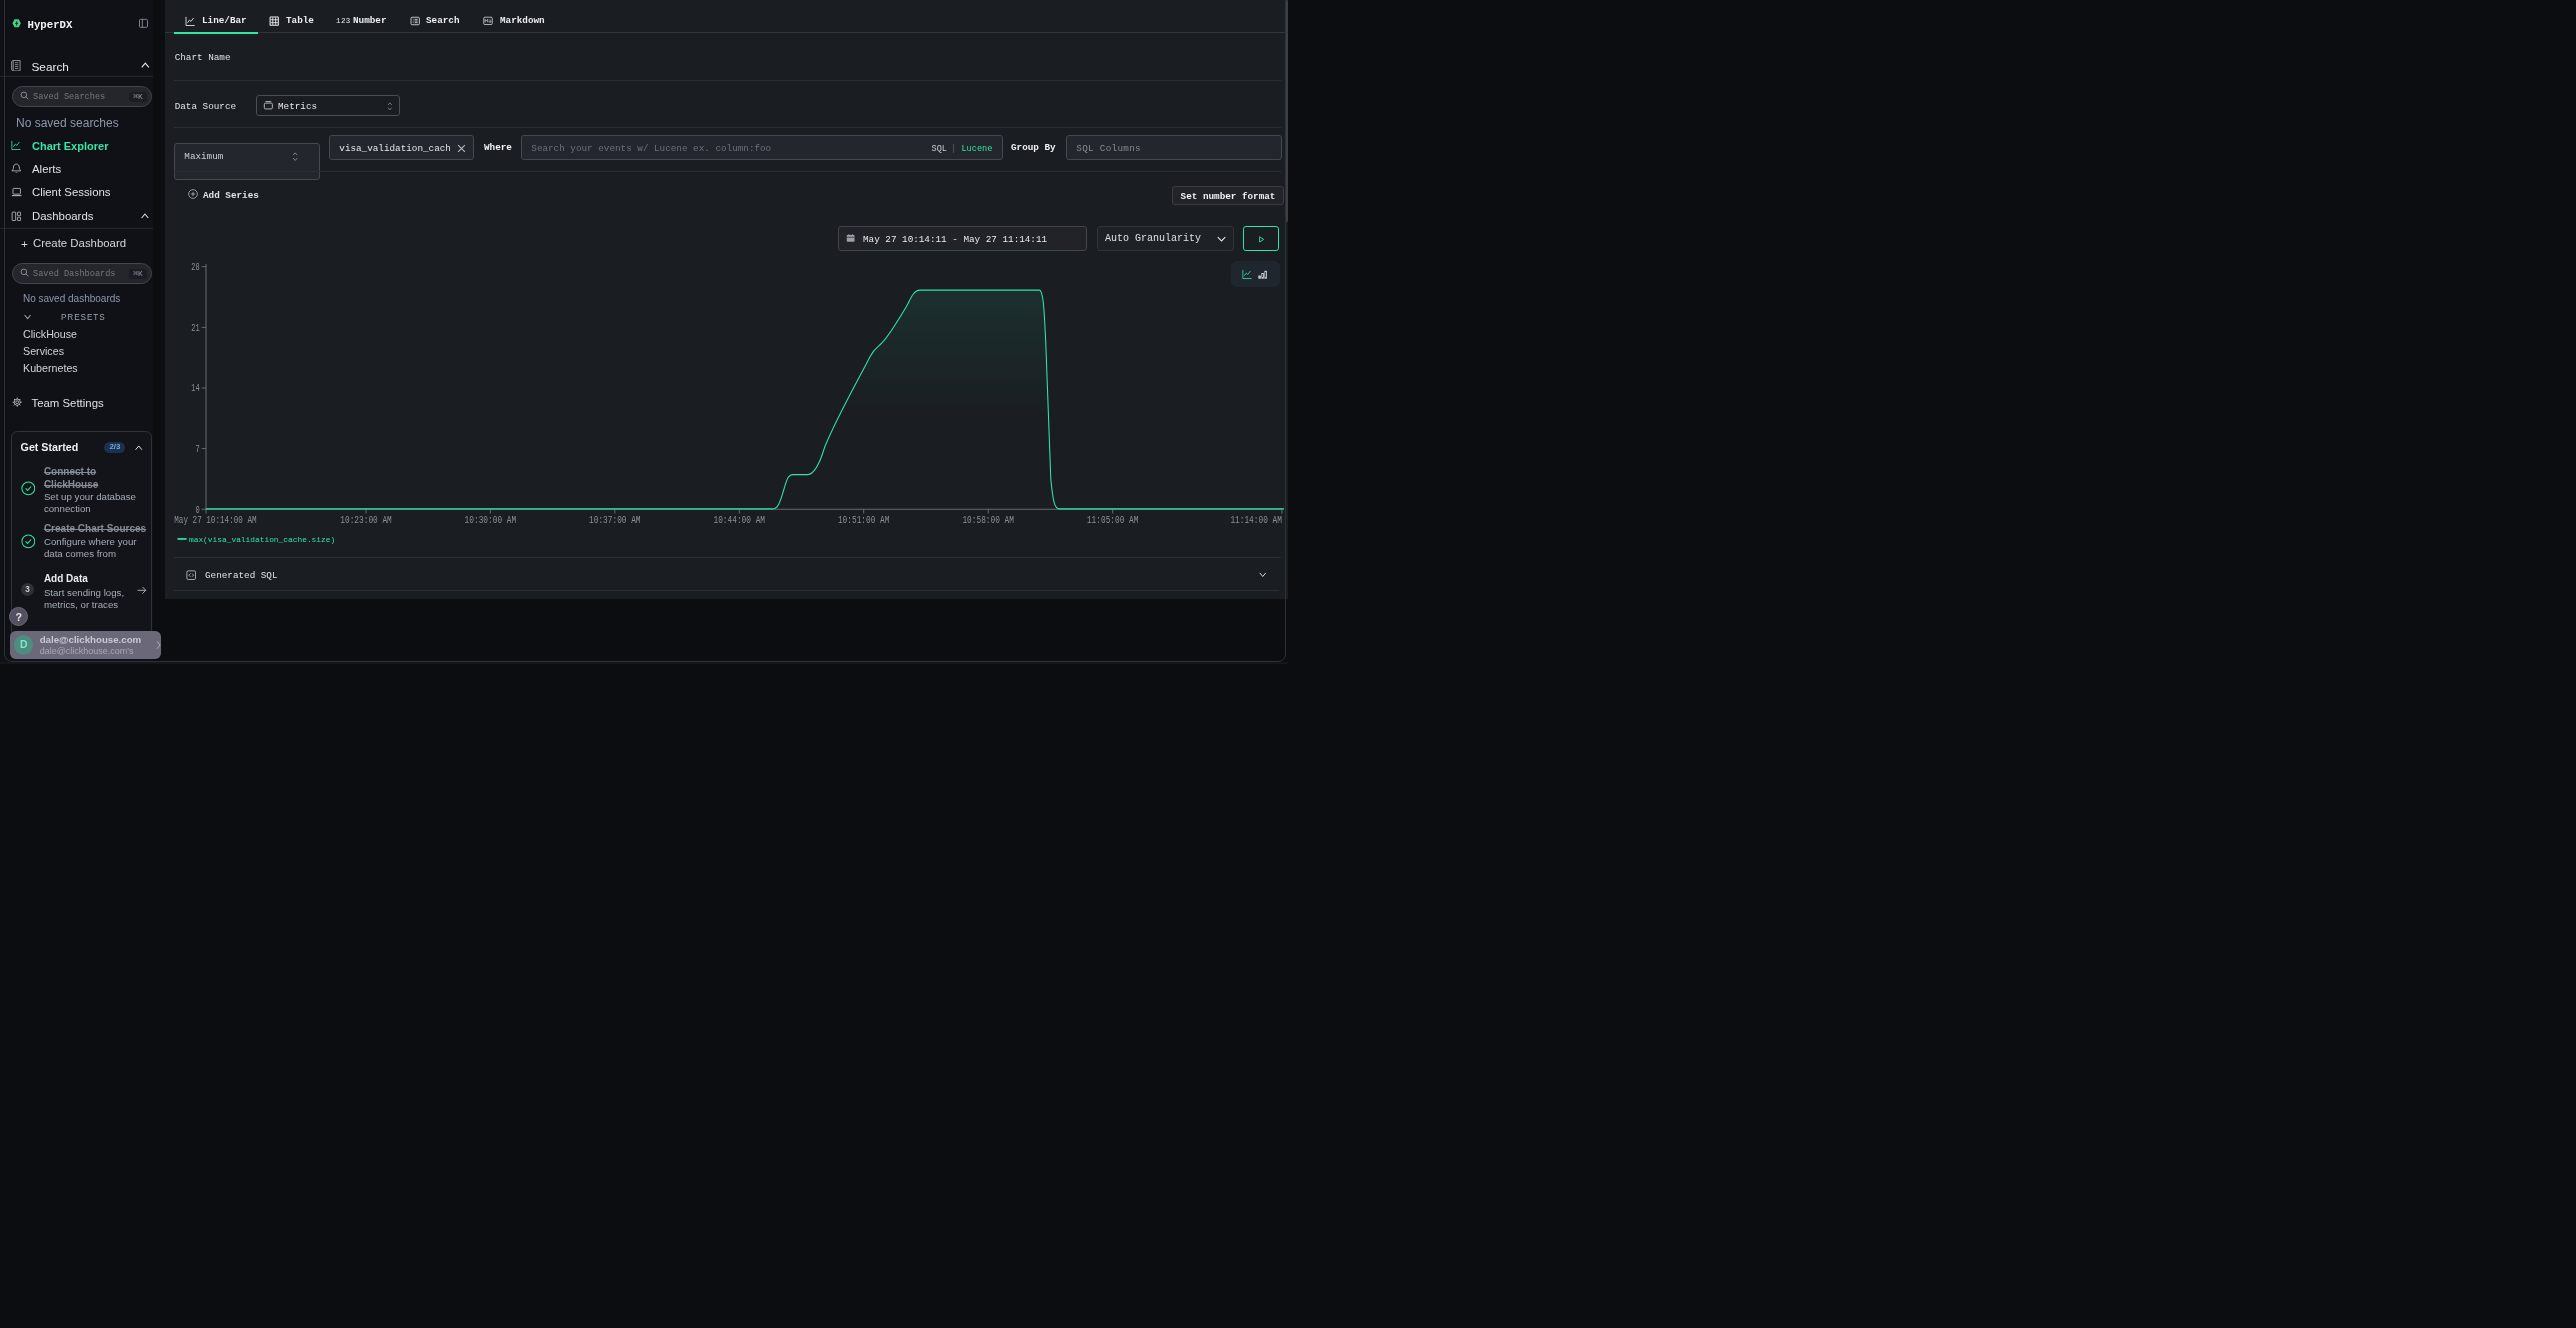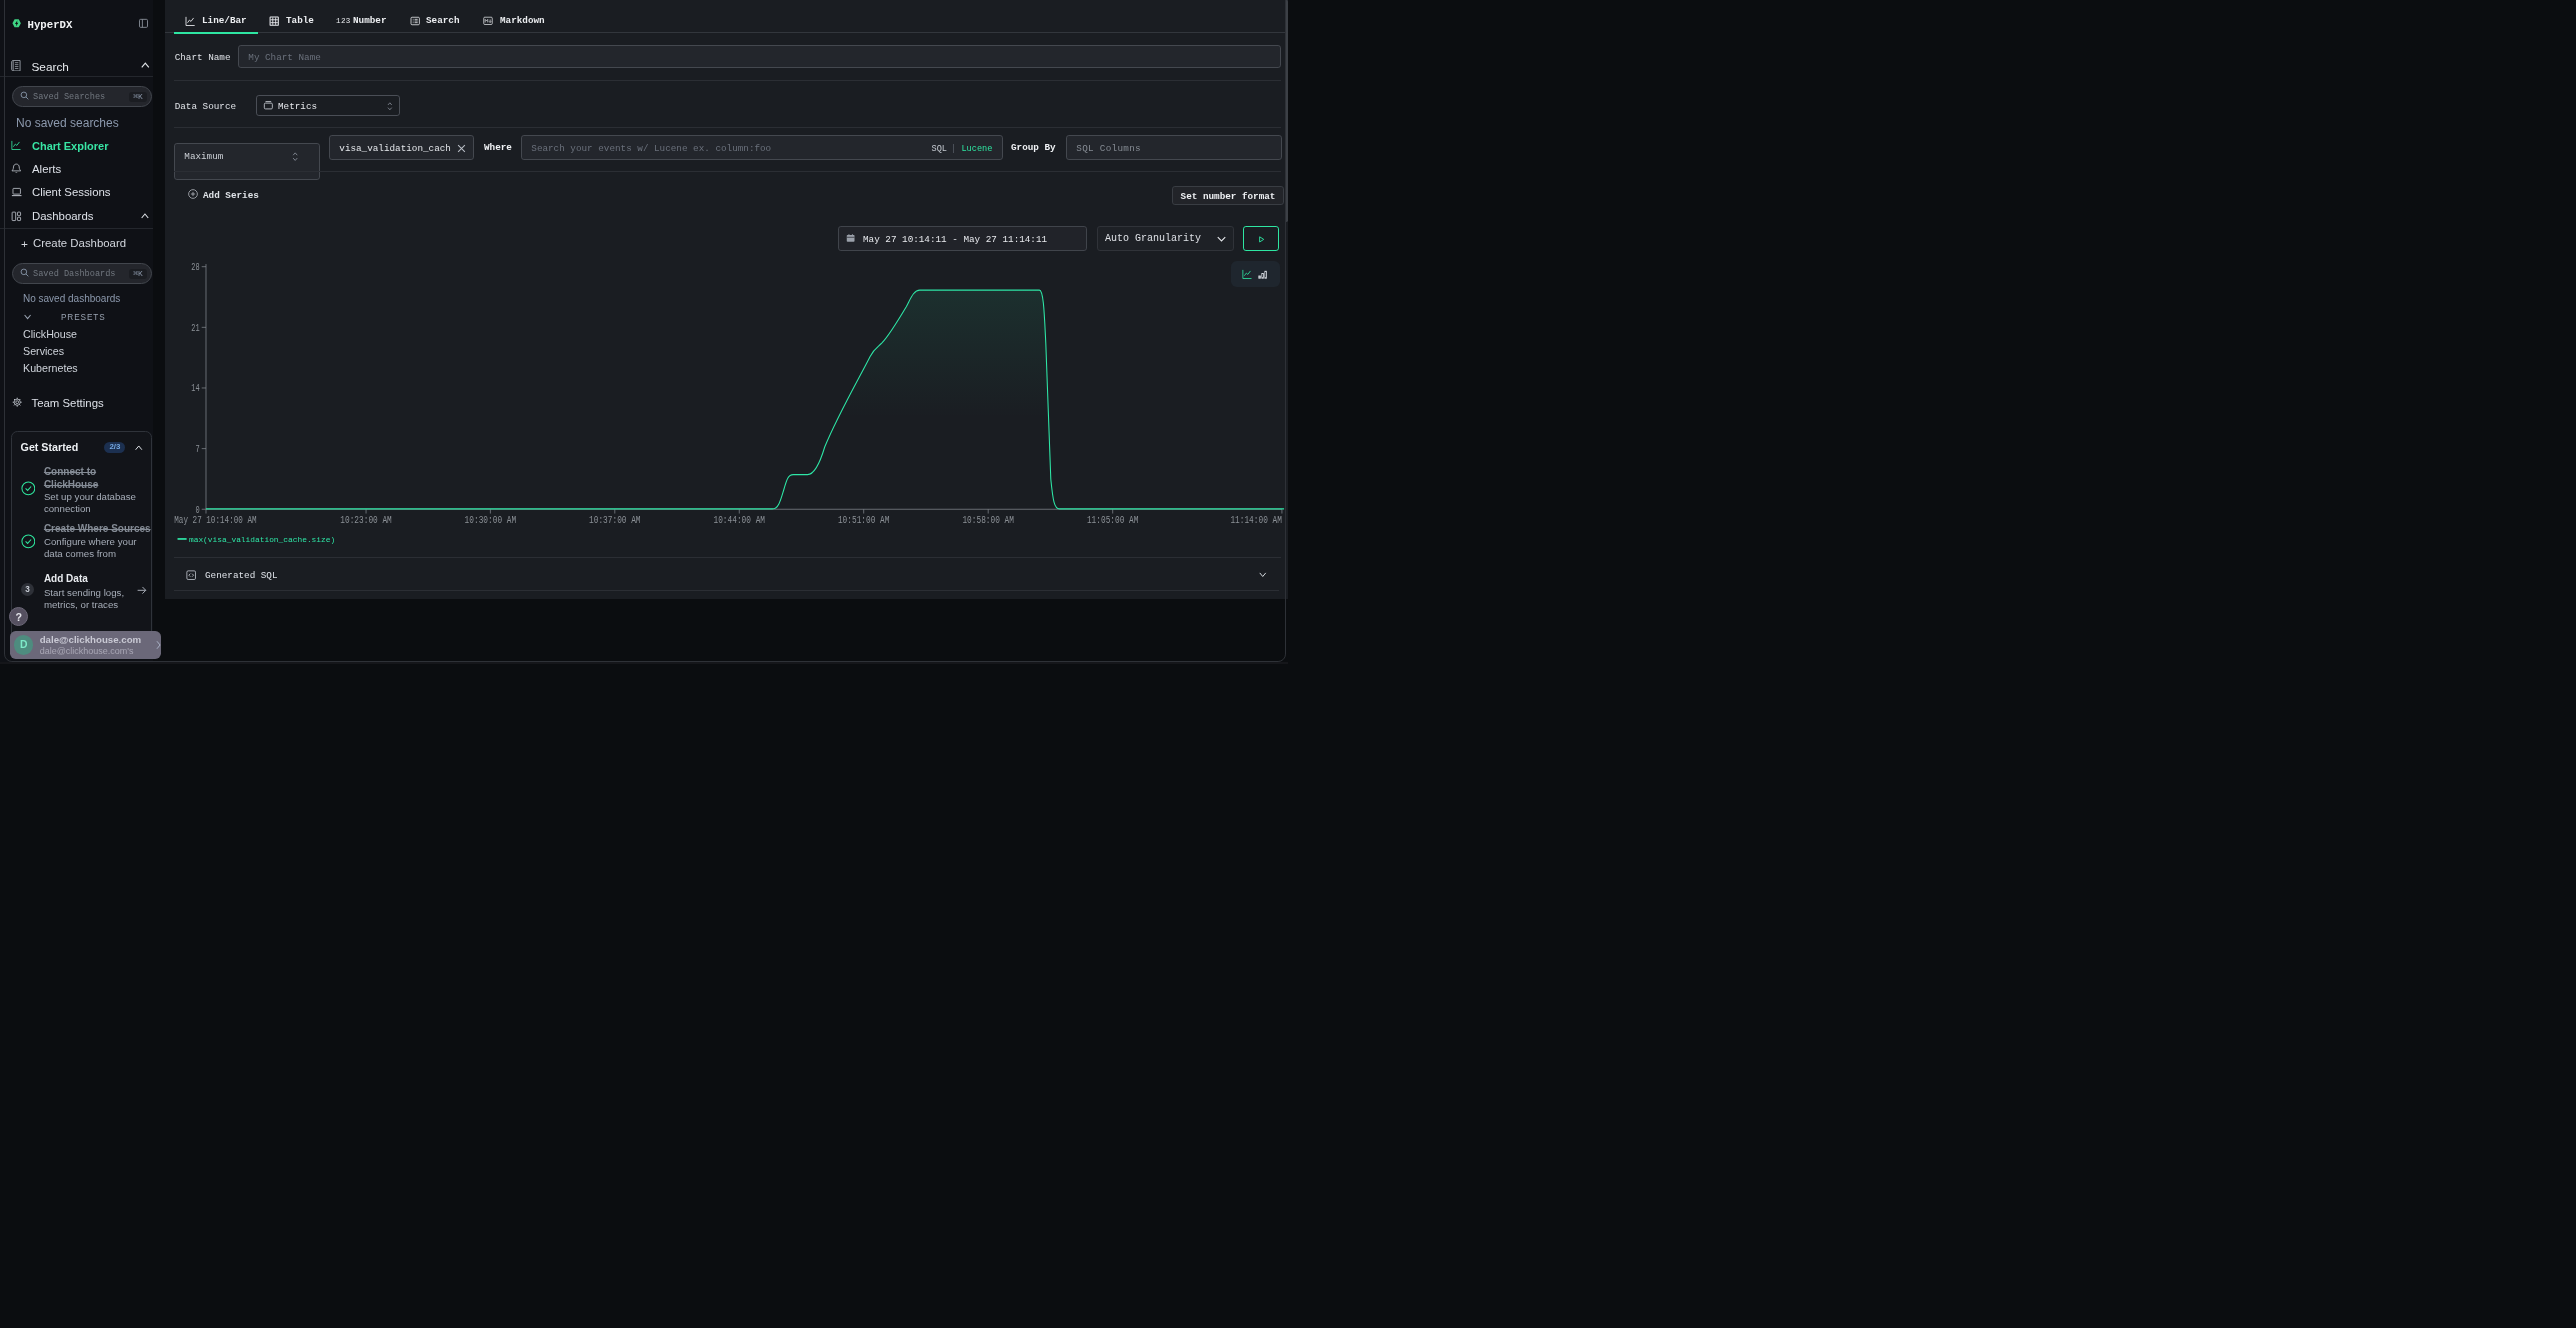--- a/index.html
+++ b/index.html
@@ -126,21 +126,21 @@
         <circle cx="12" cy="12" r="10.5"></circle>
         <path d="M7.5 12.2 L10.8 15.4 L16.5 9"></path>
       </svg>
       <div class="abs" style="left:31.5px;top:33px;width:100px;font-size:10px;font-weight:bold;color:#848b95;text-decoration:line-through;line-height:13px;">Connect to ClickHouse</div>
       <div class="abs" style="left:31.5px;top:59px;width:106px;font-size:9.7px;color:#a6adb8;line-height:12px;">Set up your database connection</div>
 
       <svg class="abs" style="left:8.2px;top:102px;" width="14.7" height="14.7" viewBox="0 0 24 24" fill="none" stroke="#2ee59d" stroke-width="1.7">
         <circle cx="12" cy="12" r="10.5"></circle>
         <path d="M7.5 12.2 L10.8 15.4 L16.5 9"></path>
       </svg>
-      <div class="abs" style="left:31.5px;top:91px;width:107px;font-size:10px;font-weight:bold;color:#848b95;text-decoration:line-through;white-space:nowrap;">Create Where Sources</div>
+      <div class="abs" style="left:31.5px;top:91px;width:107px;font-size:10px;font-weight:bold;color:#848b95;text-decoration:line-through;white-space:nowrap;">Create Chart Sources</div>
       <div class="abs" style="left:31.5px;top:104px;width:111px;font-size:9.7px;color:#a6adb8;line-height:12px;">Configure where your data comes from</div>
 
       <div class="abs" style="left:8.6px;top:151px;width:13px;height:13px;border-radius:50%;background:#2e3138;color:#c9ced6;font-size:8.2px;font-weight:bold;text-align:center;line-height:13px;">3</div>
       <div class="abs" style="left:31.5px;top:141px;font-size:10px;font-weight:bold;color:#e8ebef;">Add Data</div>
       <div class="abs" style="left:31.5px;top:155px;width:89px;font-size:9.7px;color:#a6adb8;line-height:11.8px;">Start sending logs, metrics, or traces</div>
       <svg class="abs" style="left:125px;top:154px;" width="9.7" height="8.6" viewBox="0 0 16 14" fill="none" stroke="#aab0ba" stroke-width="1.6">
         <path d="M1 7 H14.5 M9 1.5 L14.5 7 L9 12.5"></path>
       </svg>
     </div>
 
@@ -177,23 +177,20 @@
       <path d="M6.2 8 H8 M6.2 12 H8 M6.2 16 H8 M10.5 8 H18 M10.5 12 H18 M10.5 16 H18"></path>
     </svg>
     <div class="abs mono tabtxt" style="left:261px;">Search</div>
     <svg class="abs" style="left:318px;top:16px;" width="10" height="9.7" viewBox="0 0 24 24" fill="none" stroke="#eceef1" stroke-width="1.8">
       <rect x="1.5" y="3" width="21" height="18" rx="2.5"></rect>
       <path d="M5 16 V8.5 L8.2 12 L11.4 8.5 V16 M17.3 8.5 V16 M17.3 16 L14.6 13.2 M17.3 16 L20 13.2" stroke-width="1.7"></path>
     </svg>
     <div class="abs mono tabtxt" style="left:335px;">Markdown</div>
 
     <div class="abs mono lbl" style="left:9.7px;top:52px;">Chart Name</div>
-    <div class="ibox" style="left:73px;top:45px;width:1043px;height:23px;">
-      <div class="abs mono" style="left:9.3px;top:5.7px;font-size:9.3px;color:#6a707b;">My Chart Name</div>
-    </div>
     <div class="mdiv" style="top:80px;"></div>
 
     <div class="abs mono lbl" style="left:9.7px;top:101px;">Data Source</div>
     <div class="ibox" style="left:91px;top:95px;width:144px;height:21px;background:transparent;border-color:#4a4e56;">
       <svg class="abs" style="left:6.4px;top:4.3px;" width="10.7" height="10.7" viewBox="0 0 24 24" fill="none" stroke="#c9cdd4" stroke-width="1.9">
         <path d="M6.5 3.5 H17.5" stroke-linecap="round"></path>
         <rect x="3" y="7" width="18" height="13" rx="2.5"></rect>
       </svg>
       <div class="abs mono" style="left:21px;top:4.7px;font-size:9.3px;color:#e8eaee;">Metrics</div>
       <svg class="abs" style="left:130px;top:6px;" width="5.7" height="8.6" viewBox="0 0 10 16" fill="none" stroke="#7e848e" stroke-width="1.7">

